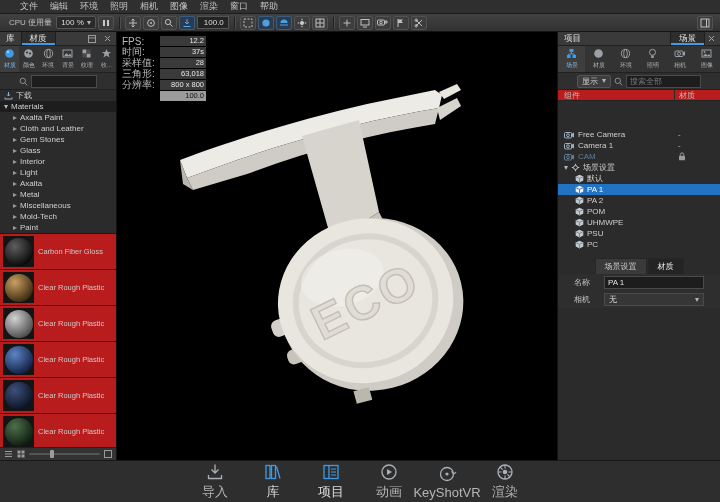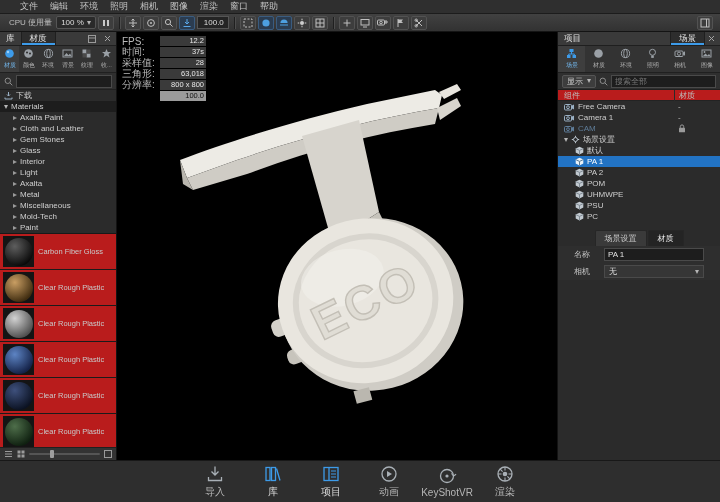--- a/index.html
+++ b/index.html
@@ -30,21 +30,21 @@
   .panel-tab{height:100%;display:flex;align-items:center;padding:0 8px;background:#2d2d2d;border-left:1px solid #1f1f1f;border-right:1px solid #1f1f1f;box-shadow:inset 0 -2px 0 #3d9be9;color:#e6e6e6;}
   .ph-spacer{flex:1;}
   .ph-icon{width:12px;height:12px;display:flex;align-items:center;justify-content:center;margin-right:3px;flex:none;}
 
   .icon-tabs{height:27px;background:#333;display:flex;border-bottom:1px solid #202020;flex:none;}
   .icon-tab{flex:1;display:flex;flex-direction:column;align-items:center;justify-content:center;gap:1px;min-width:0;}
   .icon-tab span{font-size:7px;color:#b2b2b2;transform:scale(.85);white-space:nowrap;}
   .icon-tab.active{background:#3e3e3e;}
   .icon-tab.active span{color:#73b9f0;}
 
-  .search-row{height:17px;display:flex;align-items:center;padding:2px 4px;gap:3px;background:#2f2f2f;border-bottom:1px solid #202020;flex:none;}
+  .search-row{height:17px;display:flex;align-items:center;padding:2px 19px;gap:3px;background:#2f2f2f;border-bottom:1px solid #202020;flex:none;}
   .search-input{flex:1;min-width:0;height:13px;background:#1d1d1d;border:1px solid #4a4a4a;color:#ddd;font-size:8px;padding:0 3px;font-family:inherit;outline:none;}
   .show-btn{height:13px;display:flex;align-items:center;gap:4px;background:#3d3d3d;border:1px solid #555;border-radius:2px;padding:0 4px;font-size:8px;color:#ccc;flex:none;}
 
   .tri-r{width:0;height:0;border-left:4px solid #9a9a9a;border-top:2.5px solid transparent;border-bottom:2.5px solid transparent;flex:none;}
   .tri-d{width:0;height:0;border-top:4px solid #b5b5b5;border-left:2.5px solid transparent;border-right:2.5px solid transparent;flex:none;}
 
   
   .left-panel{width:117px;background:#2b2b2b;display:flex;flex-direction:column;border-right:1px solid #131313;flex:none;}
   .lib-tree{background:#2b2b2b;flex:none;}
   .lrow{height:11px;display:flex;align-items:center;gap:3px;padding-left:4px;font-size:8px;color:#cfcfcf;white-space:nowrap;}
@@ -66,42 +66,42 @@
   .slabel{width:36px;font-size:10px;color:#b9b9b9;white-space:nowrap;}
   .sval{width:46px;font-size:7.5px;color:#e6e6e6;background:rgba(115,115,115,.5);text-align:right;padding:0 2px;height:10px;line-height:10px;}
   .srow.hl .sval{background:#9b9b9b;color:#101010;}
   .model-svg{position:absolute;inset:0;width:100%;height:100%;}
 
   
   .right-panel{width:163px;background:#2b2b2b;display:flex;flex-direction:column;border-left:1px solid #131313;flex:none;}
   .rp-cols{height:11px;background:#b91c1c;display:flex;align-items:center;font-size:8px;color:#bdbdbd;border-bottom:1px solid #232323;flex:none;}
   .rp-cols .c1{flex:1;padding-left:6px;}
   .rp-cols .c2{width:46px;border-left:1px solid #2a2a2a;padding-left:4px;}
-  .proj-tree{flex:none;}
+  .proj-tree{flex:none;margin-top:28px;}
   .prow{height:11px;display:flex;align-items:center;gap:3px;font-size:8px;color:#cfcfcf;padding-left:6px;white-space:nowrap;}
   .prow .plabel{flex:1;overflow:hidden;}
   .prow .pval{width:46px;padding-left:4px;color:#bdbdbd;flex:none;display:flex;align-items:center;}
   .prow.child{padding-left:17px;}
   .prow.sel{background:#2273c4;}
   .prow.sel .plabel{color:#fff;}
   .prow.dim .plabel{color:#5f7d99;}
   .rp-gap{height:8px;flex:none;}
   .rp-btabs{height:16px;display:flex;align-items:flex-end;justify-content:center;gap:1px;padding:0 4px;flex:none;}
   .btab{padding:2px 9px;background:#3a3a3a;border:1px solid #262626;border-bottom:none;font-size:8px;color:#ccc;border-radius:2px 2px 0 0;}
   .btab.active{background:#242424;color:#e8e8e8;}
   .prop-row{height:17px;display:flex;align-items:center;gap:4px;padding:0 16px;background:#2e2e2e;flex:none;}
   .prop-label{width:26px;font-size:8px;color:#c5c5c5;flex:none;}
   .prop-input{flex:1;min-width:0;height:13px;background:#1d1d1d;border:1px solid #4a4a4a;color:#e0e0e0;font-size:8px;padding:0 3px;font-family:inherit;outline:none;}
   .prop-select{flex:1;height:13px;background:#363636;border:1px solid #4a4a4a;display:flex;align-items:center;justify-content:space-between;padding:0 4px;font-size:8px;color:#ddd;}
   .rp-tail{flex:1;background:#2b2b2b;}
 
   
   .dock{height:42px;background:#2e2e2e;border-top:1px solid #181818;display:flex;align-items:center;justify-content:center;gap:8px;flex:none;}
   .dock-item{width:50px;display:flex;flex-direction:column;align-items:center;gap:1px;}
-  .dock-label{font-size:10px;color:#b5b5b5;white-space:nowrap;text-align:center;}
+  .dock-label{font-size:13px;color:#b5b5b5;white-space:nowrap;text-align:center;}
   .dock-item.active .dock-label{color:#dcdcdc;}
 </style>
 </head>
 <body>
 
 <div class="app">
 
   <div class="menubar">
     <span class="menu-item">文件</span>
     <span class="menu-item">编辑</span>

